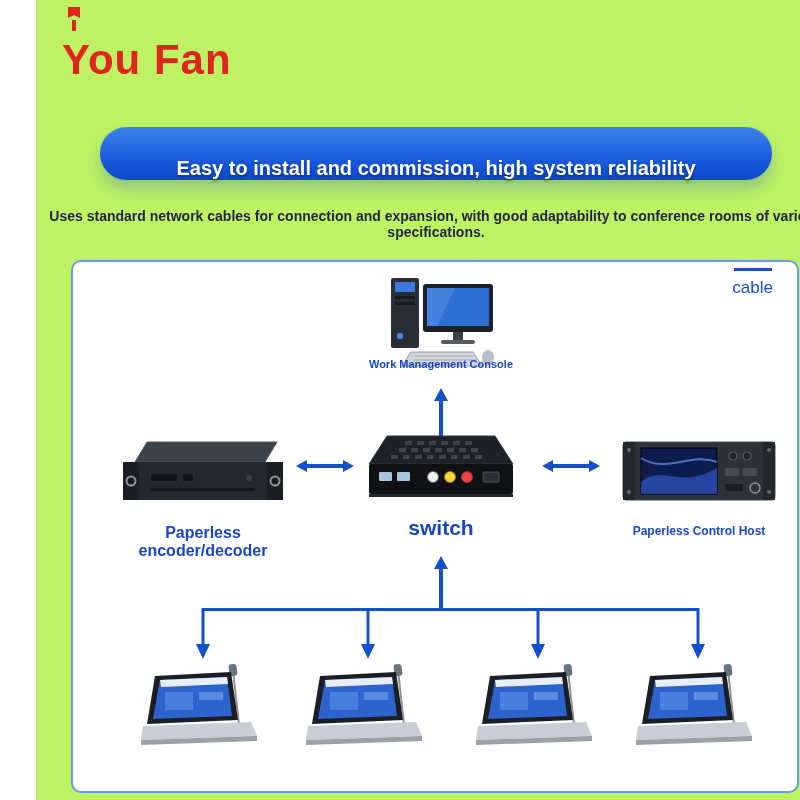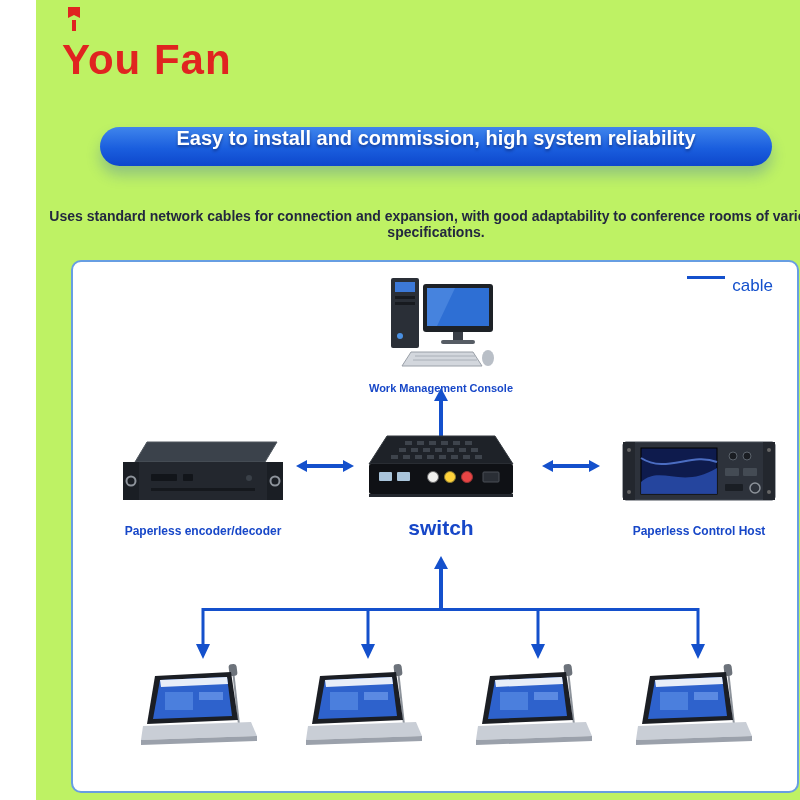--- a/index.html
+++ b/index.html
@@ -6,49 +6,49 @@
   html,body { width:800px; height:800px; }
   body { font-family:"Liberation Sans", sans-serif; background:#fff; }
   .page { position:relative; width:800px; height:800px; background:#bef264; overflow:hidden;margin-left:36px; }
 
   
   .logo-mark { position:absolute; left:30px; top:6px; width:16px; height:26px; }
   .brand { position:absolute; left:26px; top:36px; font-size:42px; font-weight:bold; color:#e02420; letter-spacing:1px; }
   .tagline { position:absolute; right:18px; top:48px; font-size:24px; font-weight:bold; color:#1c2d60; }
 
   
-  .banner { position:absolute; left:64px; top:127px; width:672px; height:39px; border-radius:30px;
+  .banner { position:absolute; left:64px; top:127px; width:672px; height:53px; border-radius:30px;
             background:linear-gradient(180deg,#3f85ec 0%,#1a5ede 55%,#0d47cc 100%);
             box-shadow:0 9px 14px rgba(30,80,190,.28);
-            display:flex; align-items:flex-start; justify-content:center; }
+            display:flex; align-items:flex-end; justify-content:center; }
   .banner span { color:#fff; font-size:20px; font-weight:bold; text-shadow:0 2px 3px rgba(0,0,40,.4); }
   .banner-edge { position:absolute; right:0; top:131px; width:13px; height:45px; background:#8db7ef; border-radius:8px 0 0 8px; }
 
   .description { position:absolute; left:0; top:208px; width:100%; text-align:center;
                  font-size:14px; font-weight:bold; color:#23283f; }
 
   
   .panel { position:absolute; left:35px; top:260px; width:728px; height:533px;
            border:2px solid #679ee2; border-radius:10px; background:#fff; }
 
-  .cable-legend { position:absolute; top:14px; right:24px; display:flex; align-items:flex-start; gap:7px; }
+  .cable-legend { position:absolute; top:6px; right:24px; display:flex; align-items:center; gap:7px;flex-direction:column; }
   .cable-line { width:38px; height:3px; background:#1450cc; }
   .cable-text { font-size:17px; color:#1450cc; }
 
   .device, .console, .terminal { position:absolute; }
   .device svg, .console svg, .terminal svg, .logo-mark svg { display:block; width:100%; height:100%; }
 
   .console { left:312px; top:14px; width:112px; height:94px; }
   .encoder { left:44px; top:174px; width:172px; height:72px; }
   .switch-dev { left:288px; top:166px; width:160px; height:82px; }
   .host { left:548px; top:176px; width:156px; height:68px; }
 
   .label { position:absolute; text-align:center; color:#1747c8; font-weight:bold; }
-  .console-label { left:268px; top:120px; width:200px; font-size:11px; }
-  .encoder-label { left:30px;  top:262px; width:200px; font-size:12px; }
+  .console-label { left:268px; top:96px; width:200px; font-size:11px; }
+  .encoder-label { left:30px;  top:262px; width:200px; font-size:16px; }
   .switch-label  { left:268px; top:254px; width:200px; font-size:21px; font-weight:600; }
   .host-label    { left:526px; top:262px; width:200px; font-size:12px; }
 
   .arrow-up-1 { position:absolute; left:360px; top:126px; }
   .arrow-up-2 { position:absolute; left:360px; top:294px; }
   .arrow-left  { position:absolute; left:223px; top:196px; }
   .arrow-right { position:absolute; left:469px; top:196px; }
   .distribution { position:absolute; left:118px; top:344px; }
 
   .terminal { top:398px; width:124px; height:92px; }

